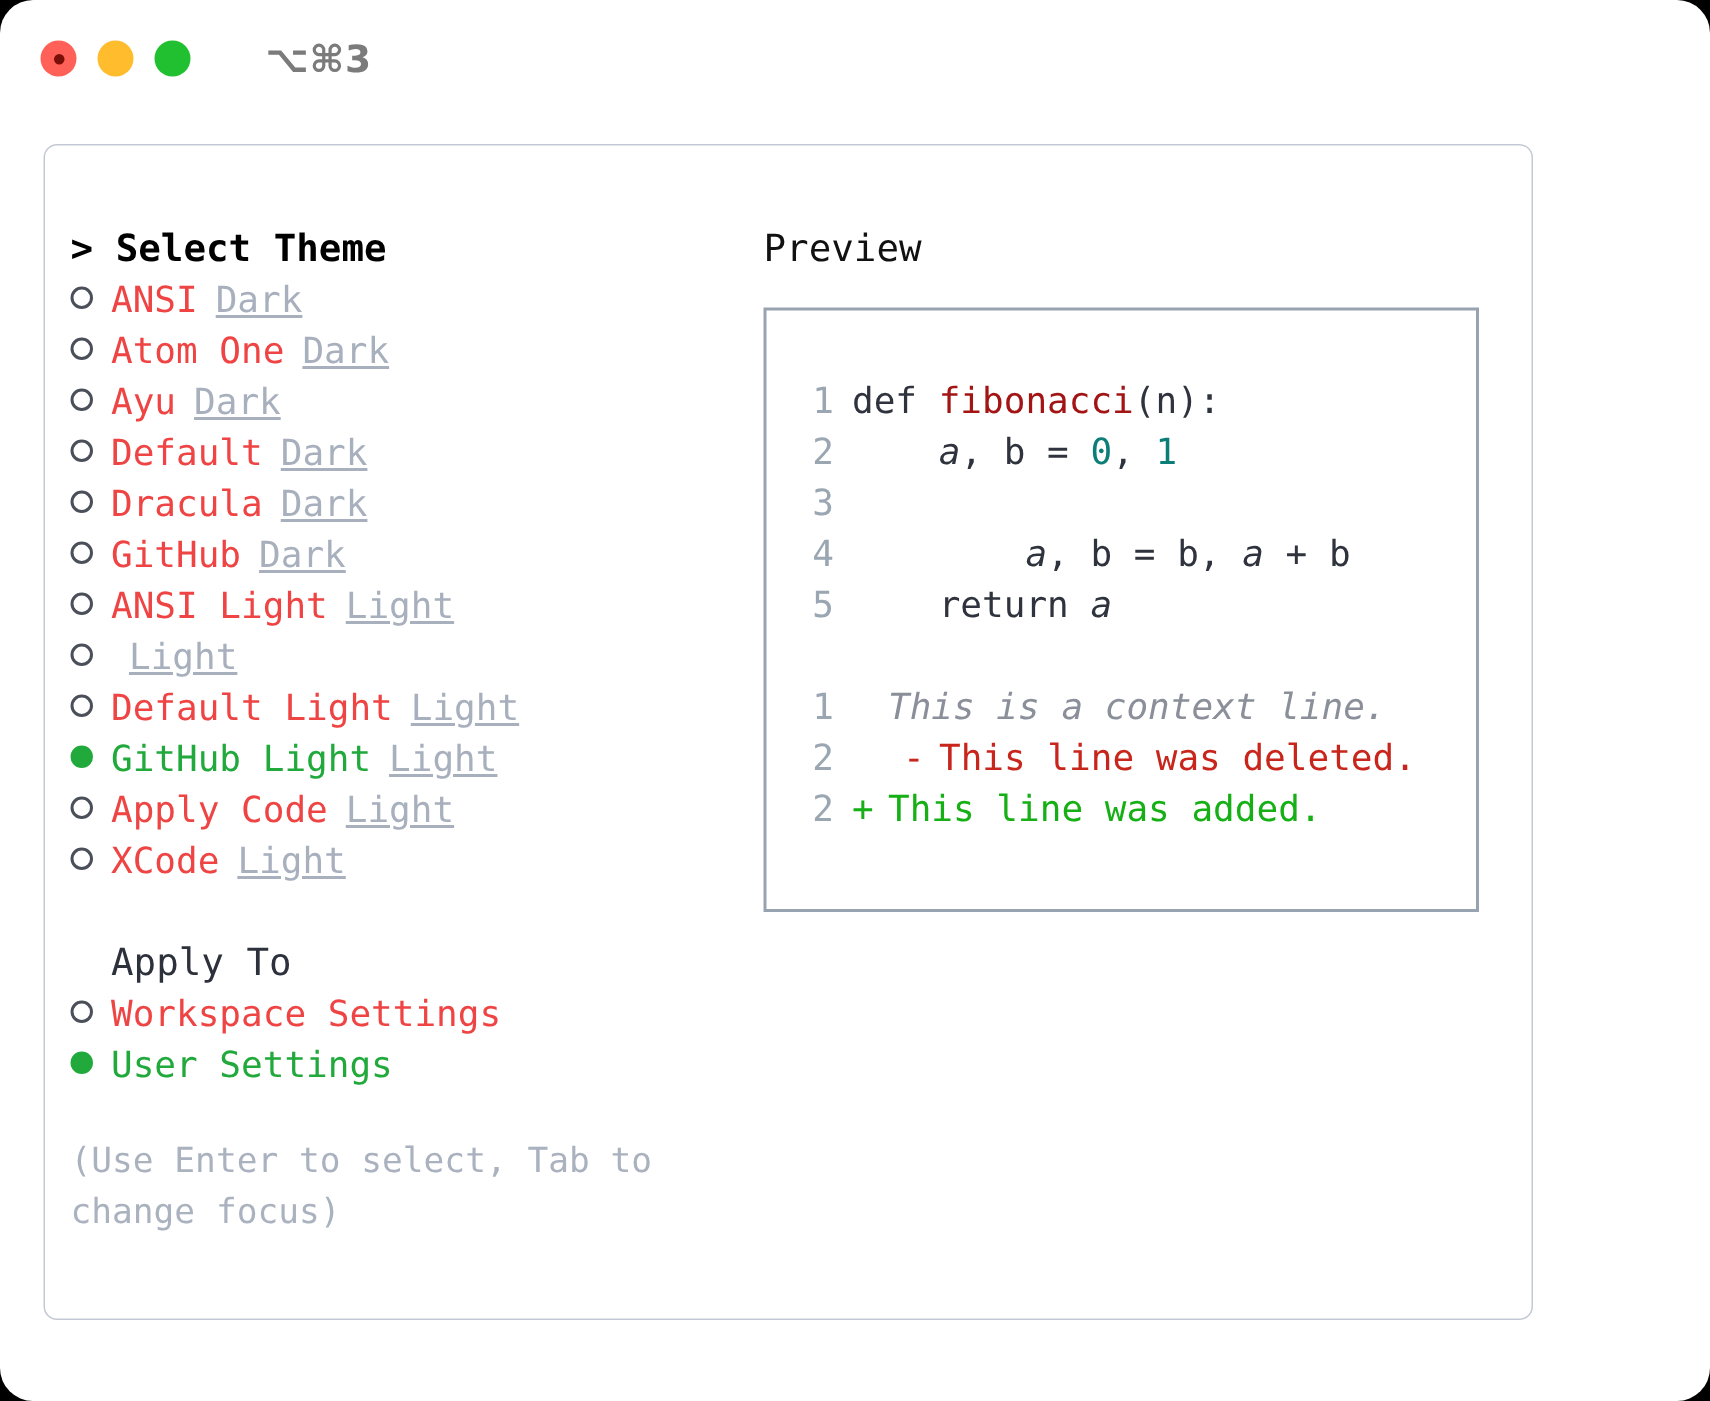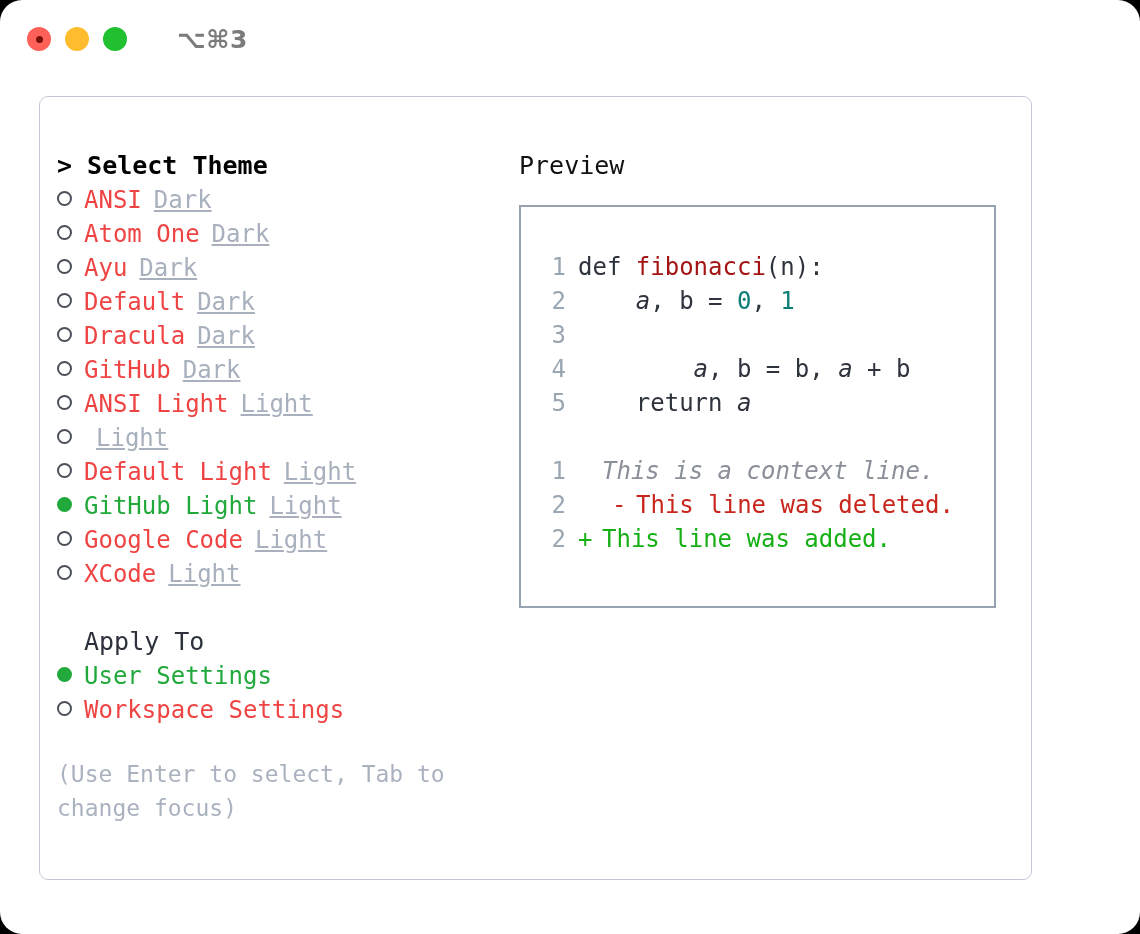--- a/index.html
+++ b/index.html
@@ -71,21 +71,21 @@
     color: #7b7b7b;
     font-size: 25px;
     font-weight: 700;
     letter-spacing: 0.5px;
     font-family: "DejaVu Sans", "Liberation Sans", sans-serif;
   }
 
   
   .panel {
     position: absolute;
-    left: 39px;
+    left: 29px;
     top: 96px;
     width: 993px;
     height: 784px;
     border: 1.5px solid #c3c9d4;
     border-radius: 9px;
     box-sizing: border-box;
     background: #ffffff;
   }
 
   .columns {
@@ -256,29 +256,29 @@
             <div class="opt-row"><span class="bullet bullet-off"></span><span class="opt-name">ANSI</span><span class="opt-variant">Dark</span></div>
             <div class="opt-row"><span class="bullet bullet-off"></span><span class="opt-name">Atom One</span><span class="opt-variant">Dark</span></div>
             <div class="opt-row"><span class="bullet bullet-off"></span><span class="opt-name">Ayu</span><span class="opt-variant">Dark</span></div>
             <div class="opt-row"><span class="bullet bullet-off"></span><span class="opt-name">Default</span><span class="opt-variant">Dark</span></div>
             <div class="opt-row"><span class="bullet bullet-off"></span><span class="opt-name">Dracula</span><span class="opt-variant">Dark</span></div>
             <div class="opt-row"><span class="bullet bullet-off"></span><span class="opt-name">GitHub</span><span class="opt-variant">Dark</span></div>
             <div class="opt-row"><span class="bullet bullet-off"></span><span class="opt-name">ANSI Light</span><span class="opt-variant">Light</span></div>
             <div class="opt-row"><span class="bullet bullet-off"></span><span class="opt-variant">Light</span></div>
             <div class="opt-row"><span class="bullet bullet-off"></span><span class="opt-name">Default Light</span><span class="opt-variant">Light</span></div>
             <div class="opt-row"><span class="bullet bullet-on"></span><span class="opt-name sel">GitHub Light</span><span class="opt-variant">Light</span></div>
-            <div class="opt-row"><span class="bullet bullet-off"></span><span class="opt-name">Google Code</span><span class="opt-variant">Light</span></div>
+            <div class="opt-row"><span class="bullet bullet-off"></span><span class="opt-name">Apply Code</span><span class="opt-variant">Light</span></div>
             <div class="opt-row"><span class="bullet bullet-off"></span><span class="opt-name">XCode</span><span class="opt-variant">Light</span></div>
           </div>
 
         <div class="apply-block">
           <div class="apply-label">Apply To</div>
           <div class="opt-list" id="apply-list">
+              <div class="opt-row"><span class="bullet bullet-off"></span><span class="opt-name">Workspace Settings</span></div>
               <div class="opt-row"><span class="bullet bullet-on"></span><span class="opt-name sel">User Settings</span></div>
-              <div class="opt-row"><span class="bullet bullet-off"></span><span class="opt-name">Workspace Settings</span></div>
             </div>
         </div>
 
         <div class="hint">(Use Enter to select, Tab to change focus)</div>
       </div>
 
       <div class="right-col">
         <div class="preview-title">Preview</div>
 
         <div class="preview-box">

